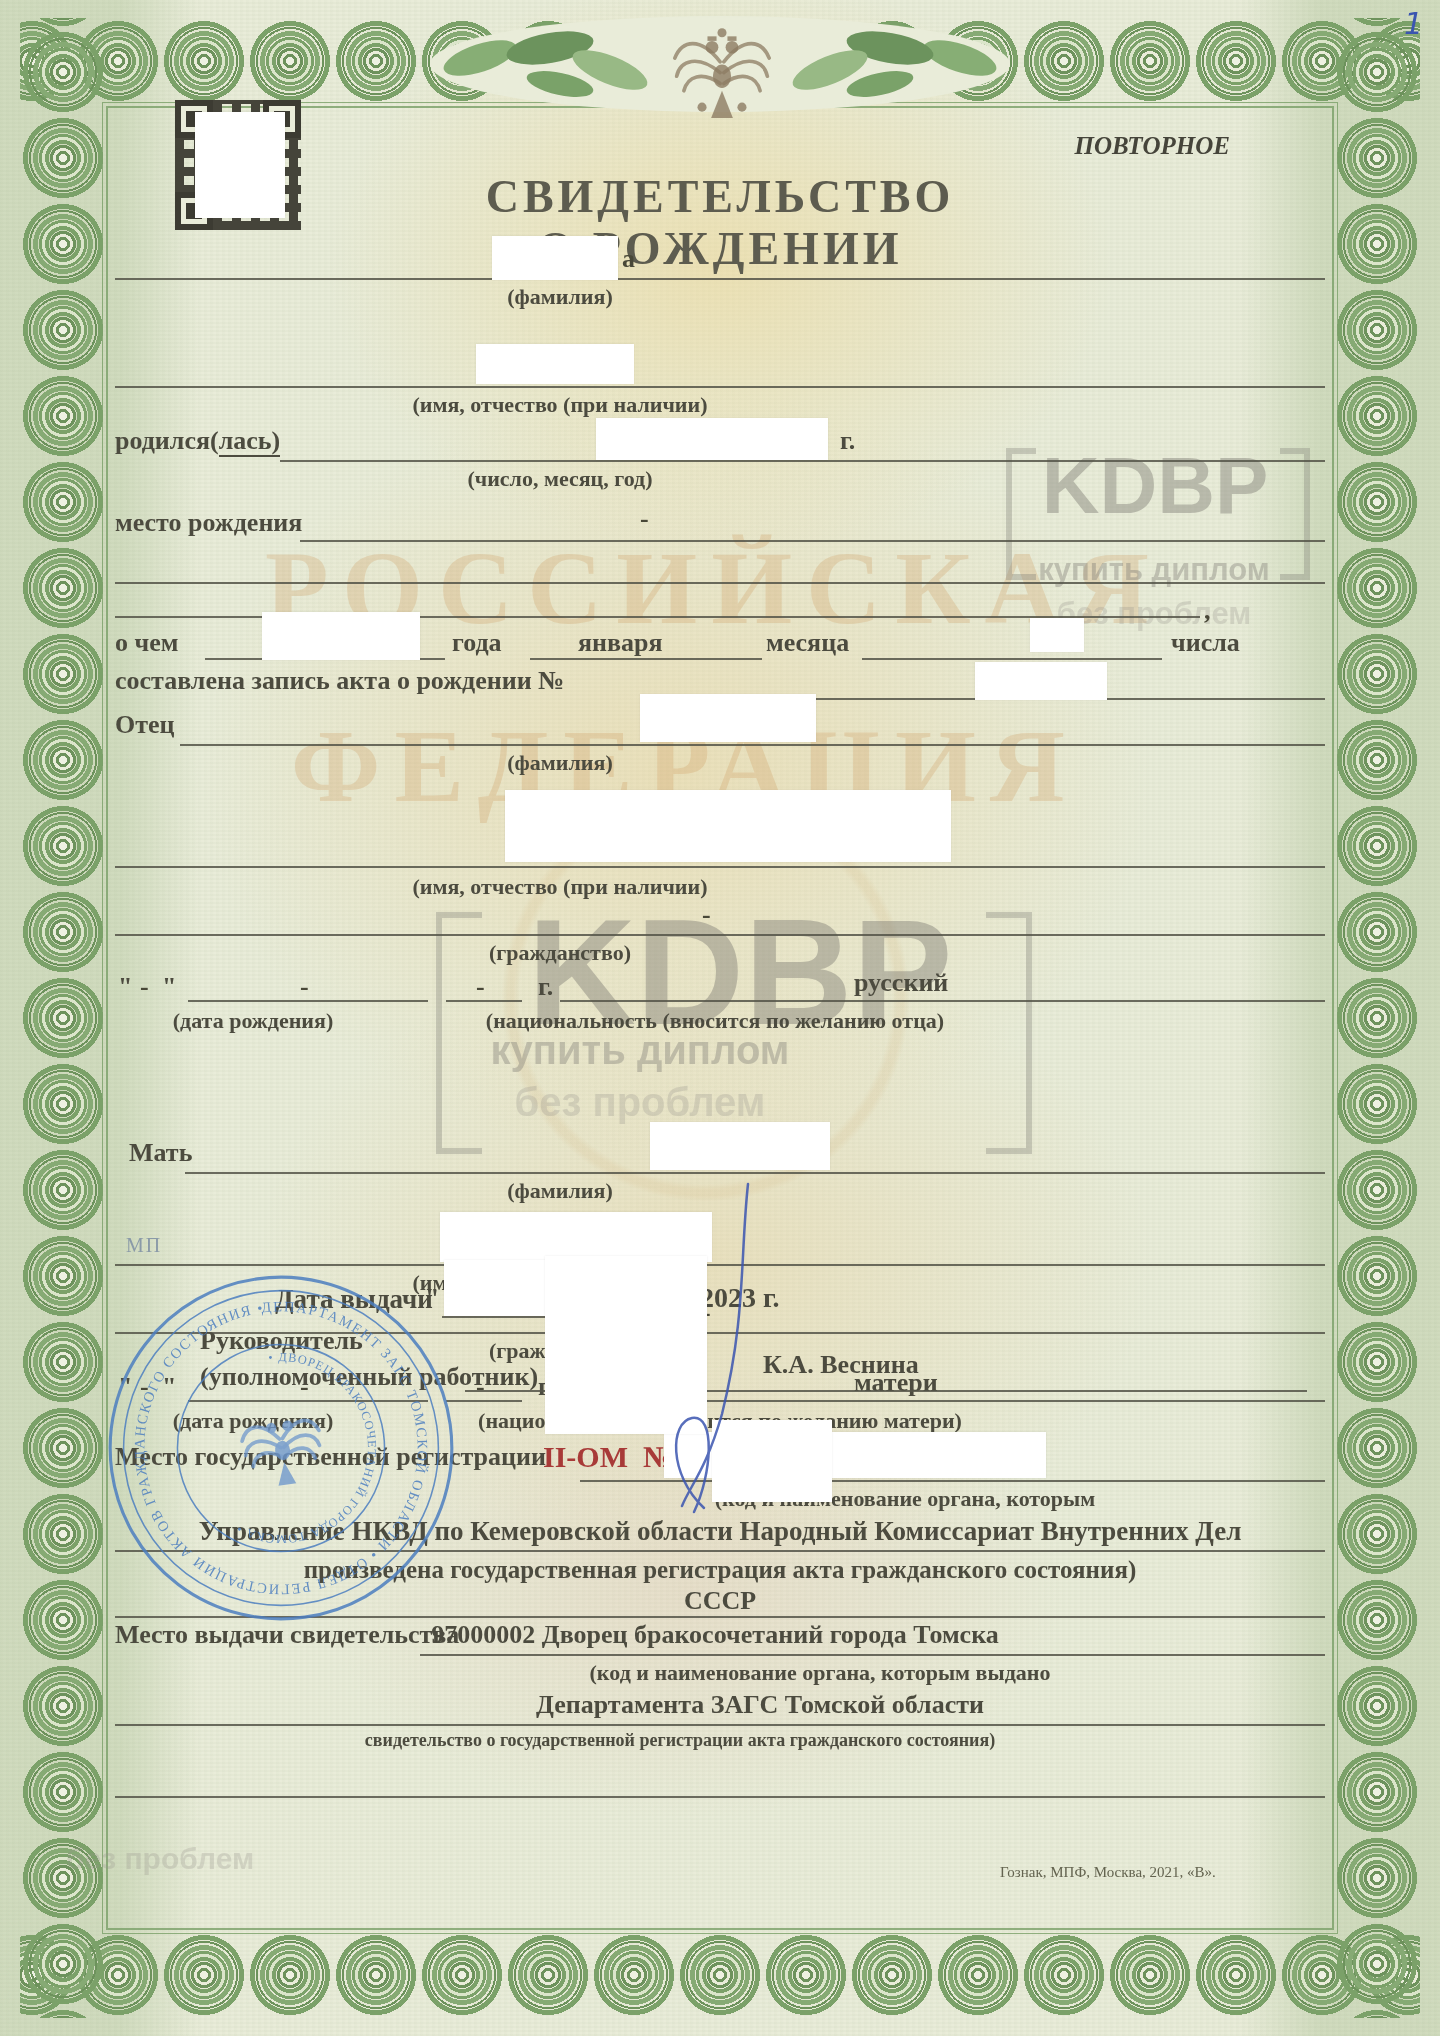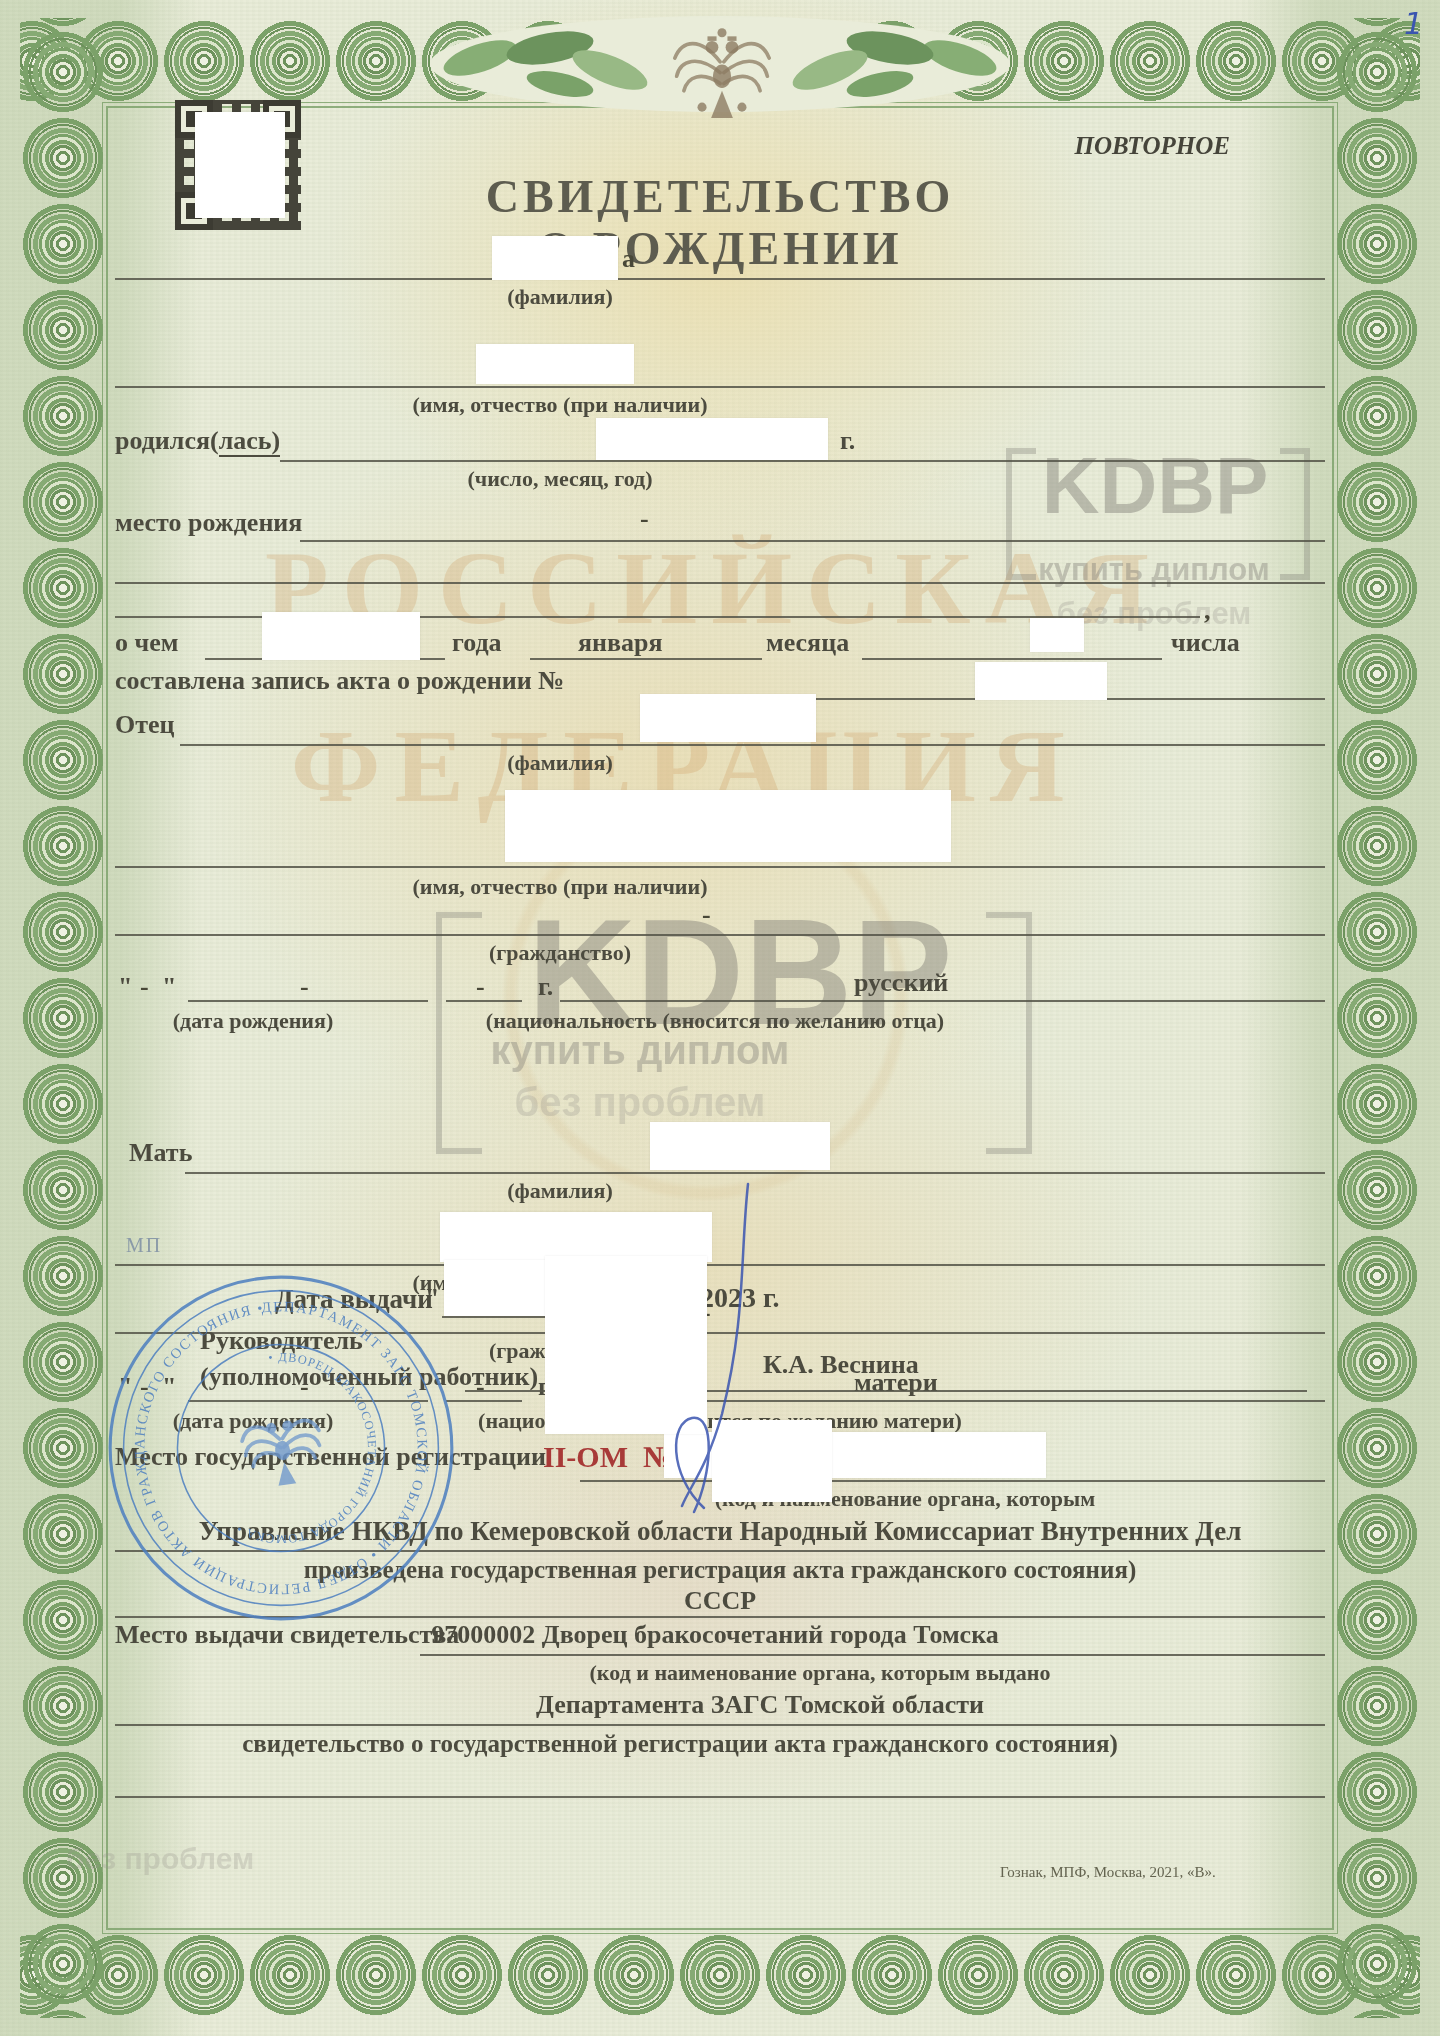--- a/index.html
+++ b/index.html
@@ -251,21 +251,21 @@
   <div class="abs cap" style="left:115px;top:1556px;width:1210px;font-size:25px;">произведена государственная регистрация акта гражданского состояния)</div>
   <div class="abs lbl" style="left:115px;top:1586px;width:1210px;text-align:center;">СССР</div>
   <div class="abs ln" style="left:115px;top:1616px;width:1210px;"></div>
 
   <div class="abs lbl" style="left:115px;top:1620px;">Место выдачи свидетельства</div>
   <div class="abs lbl" style="left:400px;top:1620px;width:630px;text-align:center;">97000002 Дворец бракосочетаний города Томска</div>
   <div class="abs ln" style="left:420px;top:1654px;width:905px;"></div>
   <div class="abs cap" style="left:560px;top:1660px;width:520px;">(код и наименование органа, которым выдано</div>
   <div class="abs lbl" style="left:400px;top:1690px;width:720px;text-align:center;">Департамента ЗАГС Томской области</div>
   <div class="abs ln" style="left:115px;top:1724px;width:1210px;"></div>
-  <div class="abs cap" style="left:115px;top:1730px;width:1130px;font-size:25px;">свидетельство о государственной регистрации акта гражданского состояния)</div>
+  <div class="abs cap" style="left:115px;top:1730px;width:1130px;font-size:18px;">свидетельство о государственной регистрации акта гражданского состояния)</div>
 
   <div class="abs ln" style="left:115px;top:1796px;width:1210px;"></div>
 
   <svg class="abs stamp-svg" style="left:105px;top:1272px;width:352px;height:352px;" viewBox="0 0 340 340">
     <defs>
       <path id="ringO" d="M170,38 a132,132 0 1,1 -0.1,0 z"></path>
       <path id="ringI" d="M170,86 a84,84 0 1,1 -0.1,0 z"></path>
     </defs>
     <circle cx="170" cy="170" r="165" fill="none" stroke="#4d7fc0" stroke-width="3"></circle>
     <circle cx="170" cy="170" r="152" fill="none" stroke="#4d7fc0" stroke-width="1.5"></circle>

